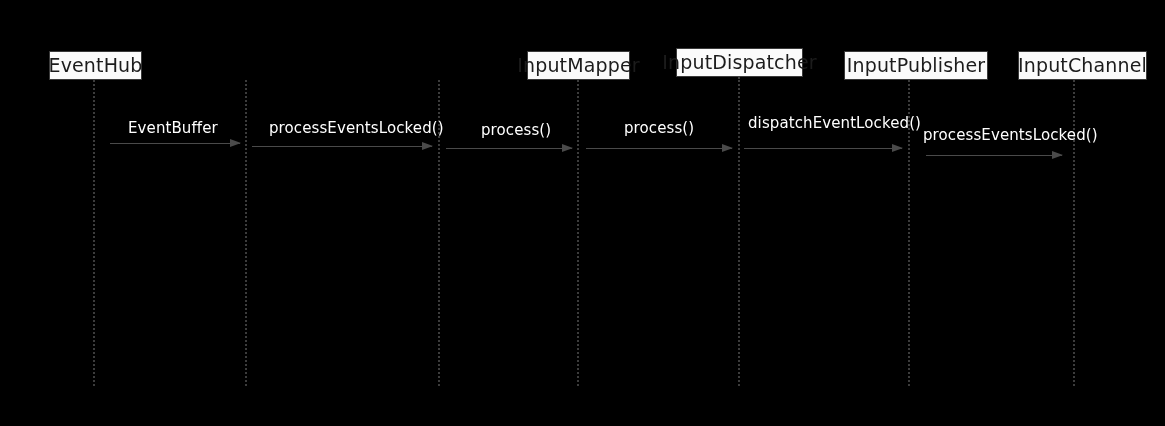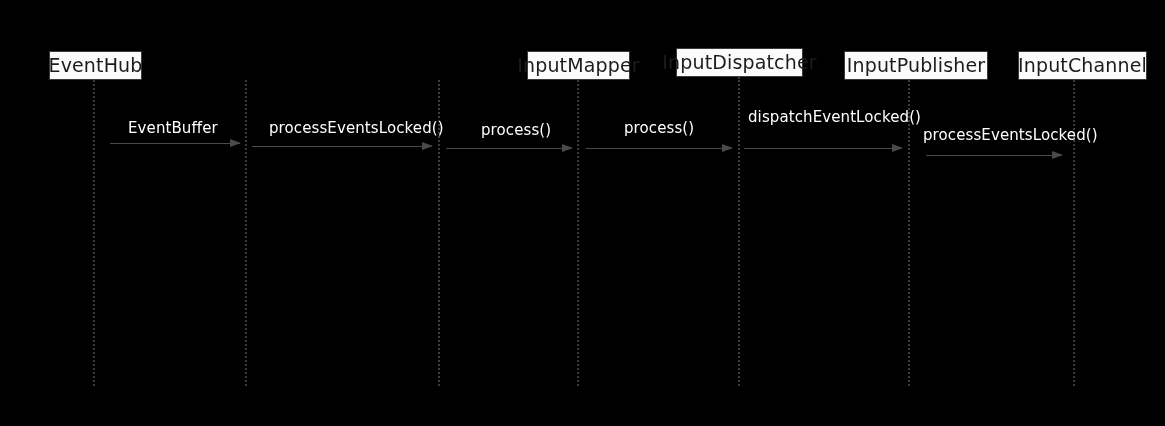--- a/index.html
+++ b/index.html
@@ -101,19 +101,19 @@
     <div class="msg-label" style="left: 481px; top: 123px;">process()</div>
     <div class="message" style="left: 586px; top: 148px; width: 146px;">
       <div class="msg-line"></div>
       <div class="msg-head"></div>
     </div>
     <div class="msg-label" style="left: 624px; top: 121px;">process()</div>
     <div class="message" style="left: 744px; top: 148px; width: 158px;">
       <div class="msg-line"></div>
       <div class="msg-head"></div>
     </div>
-    <div class="msg-label" style="left: 748px; top: 110px;">dispatchEventLocked()</div>
+    <div class="msg-label" style="left: 748px; top: 116px;">dispatchEventLocked()</div>
     <div class="message" style="left: 926px; top: 155px; width: 136px;">
       <div class="msg-line"></div>
       <div class="msg-head"></div>
     </div>
     <div class="msg-label" style="left: 923px; top: 128px;">processEventsLocked()</div>
   </div>
 
 </body></html>

